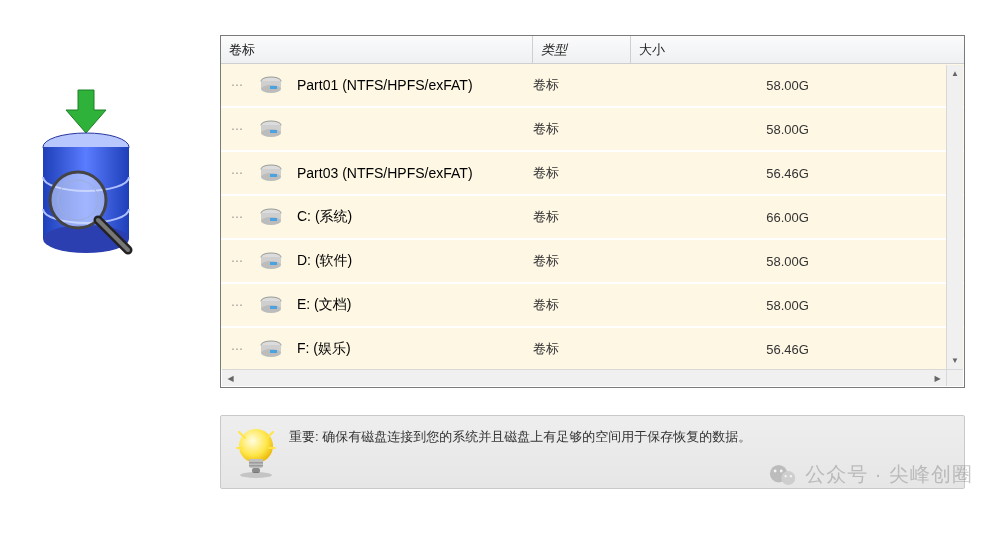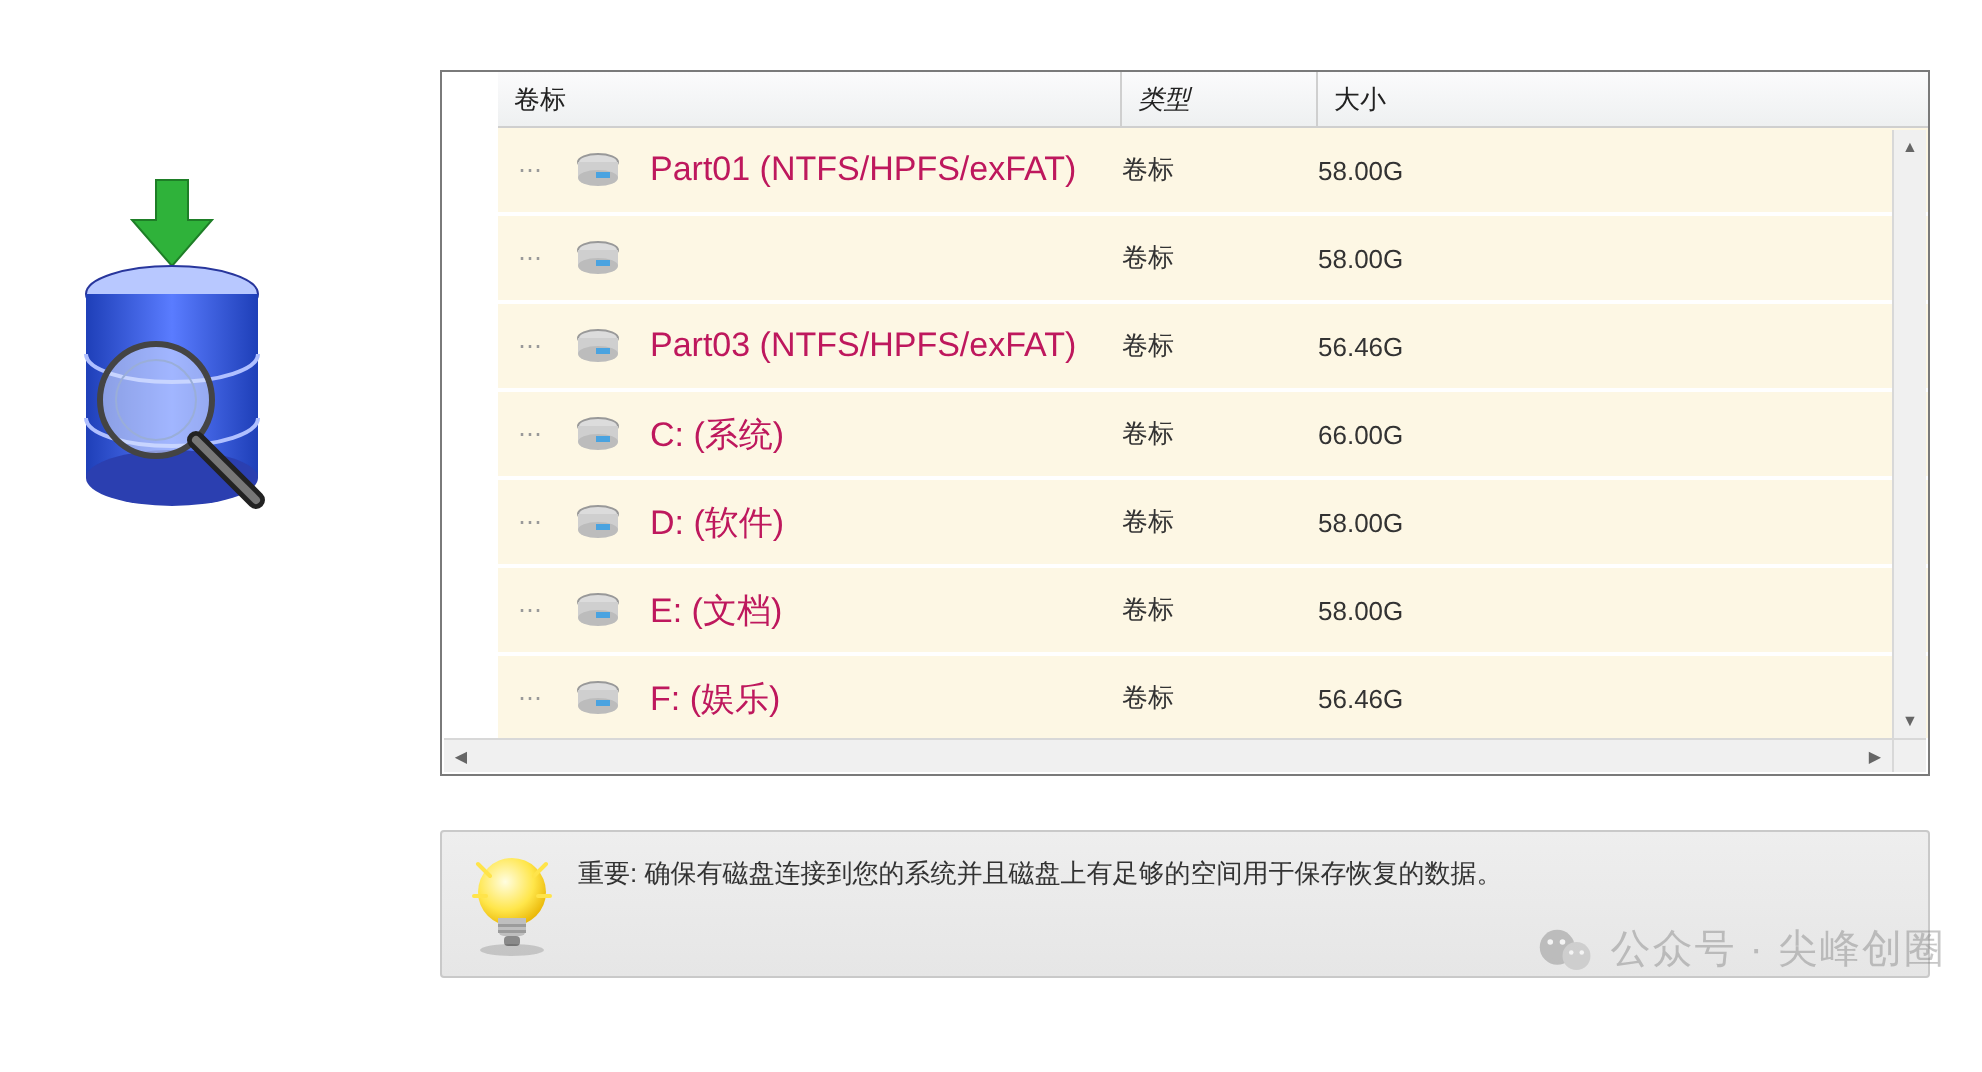--- a/index.html
+++ b/index.html
@@ -29,21 +29,20 @@
     .panel-label {
       margin-bottom: 6px;
       font-size: 13px;
       color: #000;
     }
     .table-wrap {
       border: 1px solid #7a7a7a;
       height: 353px;
       position: relative;
       background: #fff;
-      padding-left: 28px;
     }
     .table-header {
       display: flex;
       height: 28px;
       background: linear-gradient(#fbfbfc, #eef0f1);
       border-bottom: 1px solid #cfcfcf;
       font-size: 13px;
     }
     .th {
       border-right: 1px solid #cfcfcf;
@@ -67,36 +66,36 @@
       position: relative;
       margin-bottom: 2px;
     }
     .cell-vol {
       width: 312px;
       display: flex;
       align-items: center;
       padding-left: 10px;
     }
     .cell-type { width: 98px; }
-    .cell-size { flex: 1; padding-right: 20px; }
+    .cell-size { flex: 1; padding-right: 20px; text-align: center; }
     .tree-dash {
       color: #999;
       font-size: 12px;
       width: 28px;
       display: inline-block;
     }
     .disk-icon {
       width: 24px;
       height: 18px;
       margin-right: 14px;
       display: inline-block;
       position: relative;
     }
     .disk-icon svg { width: 24px; height: 18px; }
-    .vol-name { color: #be185d; font-size: 17px; }
+    .vol-name { color: #000000; font-size: 14px; }
     .vscroll {
       position: absolute;
       right: 1px;
       top: 29px;
       bottom: 18px;
       width: 17px;
       background: #f0f0f0;
       border-left: 1px solid #d8d8d8;
     }
     .vscroll-arrow-up, .vscroll-arrow-down {

